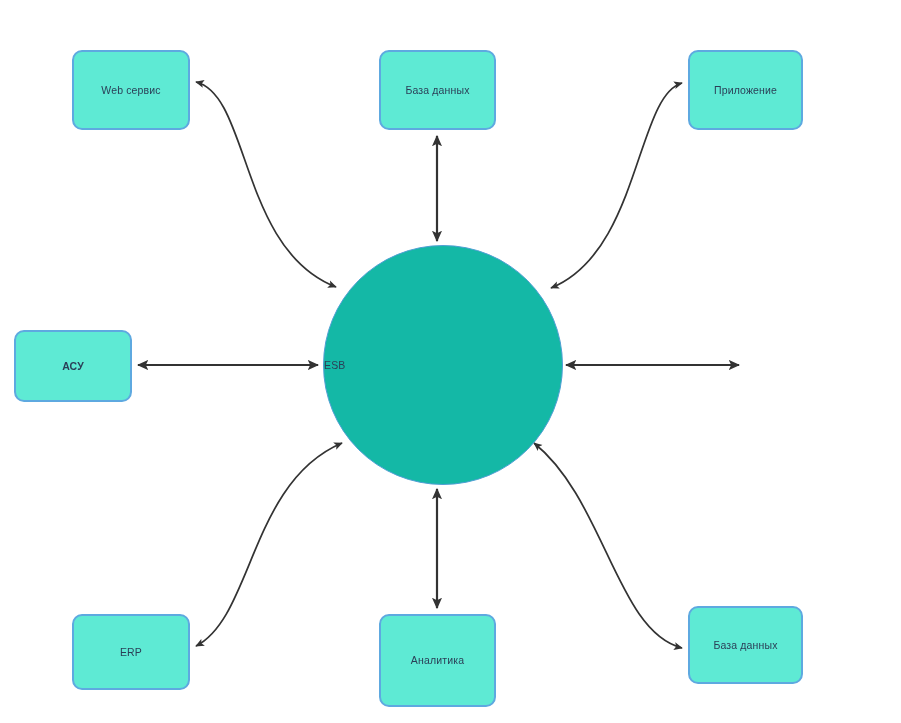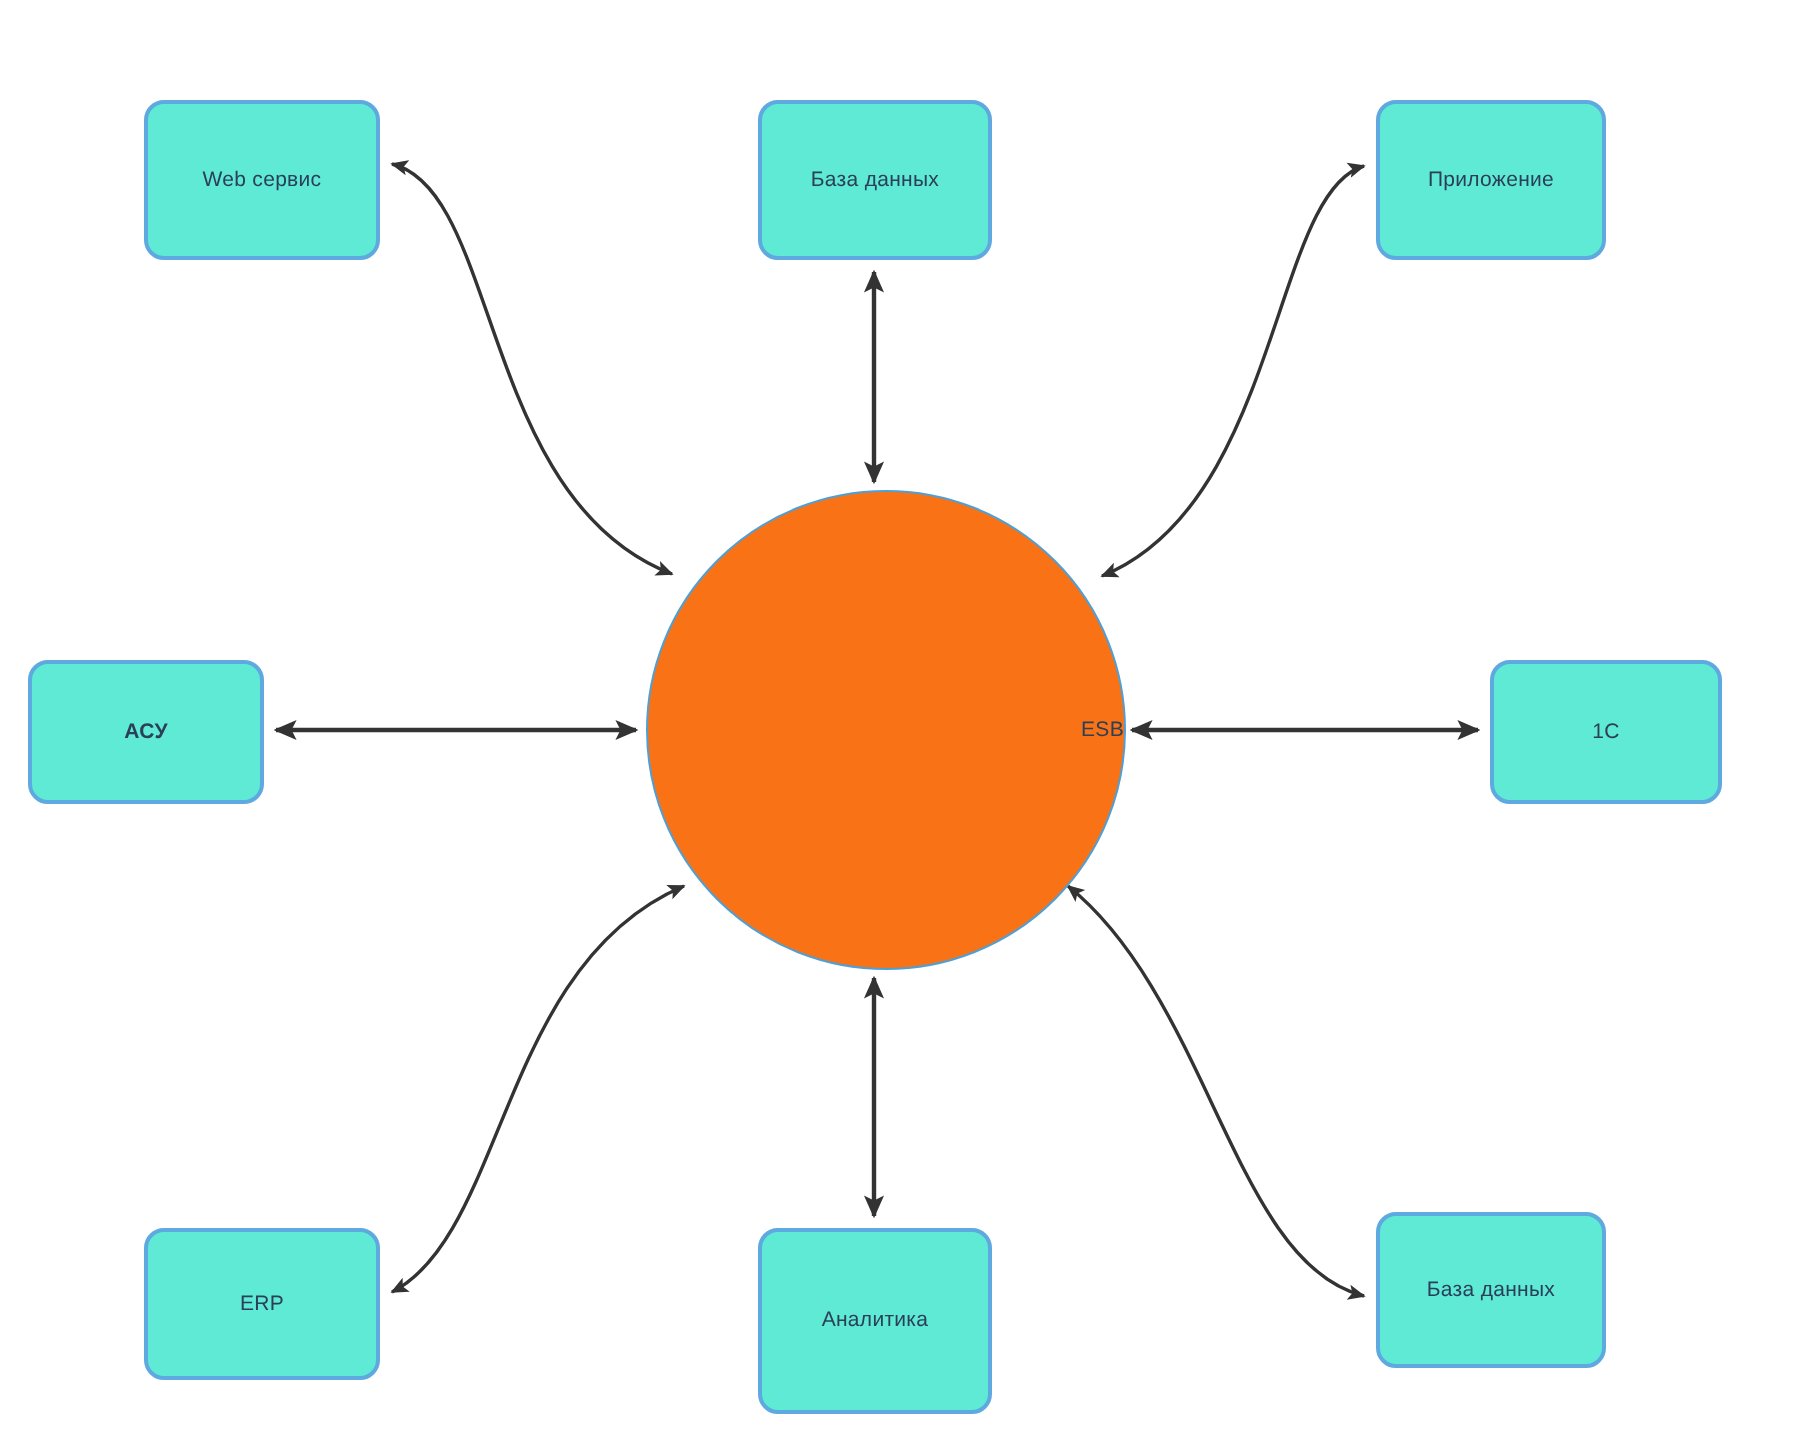--- a/index.html
+++ b/index.html
@@ -41,26 +41,26 @@
     color: #2b3f57;
     font-size: 10.5px;
     letter-spacing: 0.15px;
     line-height: 1.2;
     font-family: "Liberation Sans", sans-serif;
     white-space: nowrap;
   }
   .hub {
     position: absolute;
     box-sizing: border-box;
-    background: #f97316;
+    background: #14b8a6;
     border: 1.5px solid #4f9fd4;
     border-radius: 50%;
     display: flex;
     align-items: center;
-    justify-content: flex-end;
+    justify-content: flex-start;
   }
 </style>
 </head>
 <body>
 
 <div id="canvas">
 
   <svg id="edges" viewBox="0 0 901 723" width="901" height="723" xmlns="http://www.w3.org/2000/svg">
     <defs>
       <marker id="ah-end" viewBox="0 0 10 10" refX="9" refY="5" markerWidth="5.2" markerHeight="5.2" orient="auto-start-reverse">
@@ -101,23 +101,20 @@
   </div>
 
   <div class="node-box" style="left:688px; top:50px; width:115px; height:80px;">
     <span class="node-label">Приложение</span>
   </div>
 
   <div class="node-box" style="left:14px; top:330px; width:118px; height:72px;font-weight:bold;">
     <span class="node-label">АСУ</span>
   </div>
 
-  <div class="node-box" style="left:745px; top:330px; width:116px; height:72px;">
-    <span class="node-label">1С</span>
-  </div>
 
   <div class="node-box" style="left:72px; top:614px; width:118px; height:76px;">
     <span class="node-label">ERP</span>
   </div>
 
   <div class="node-box" style="left:379px; top:614px; width:117px; height:93px;">
     <span class="node-label">Аналитика</span>
   </div>
 
   <div class="node-box" style="left:688px; top:606px; width:115px; height:78px;">

